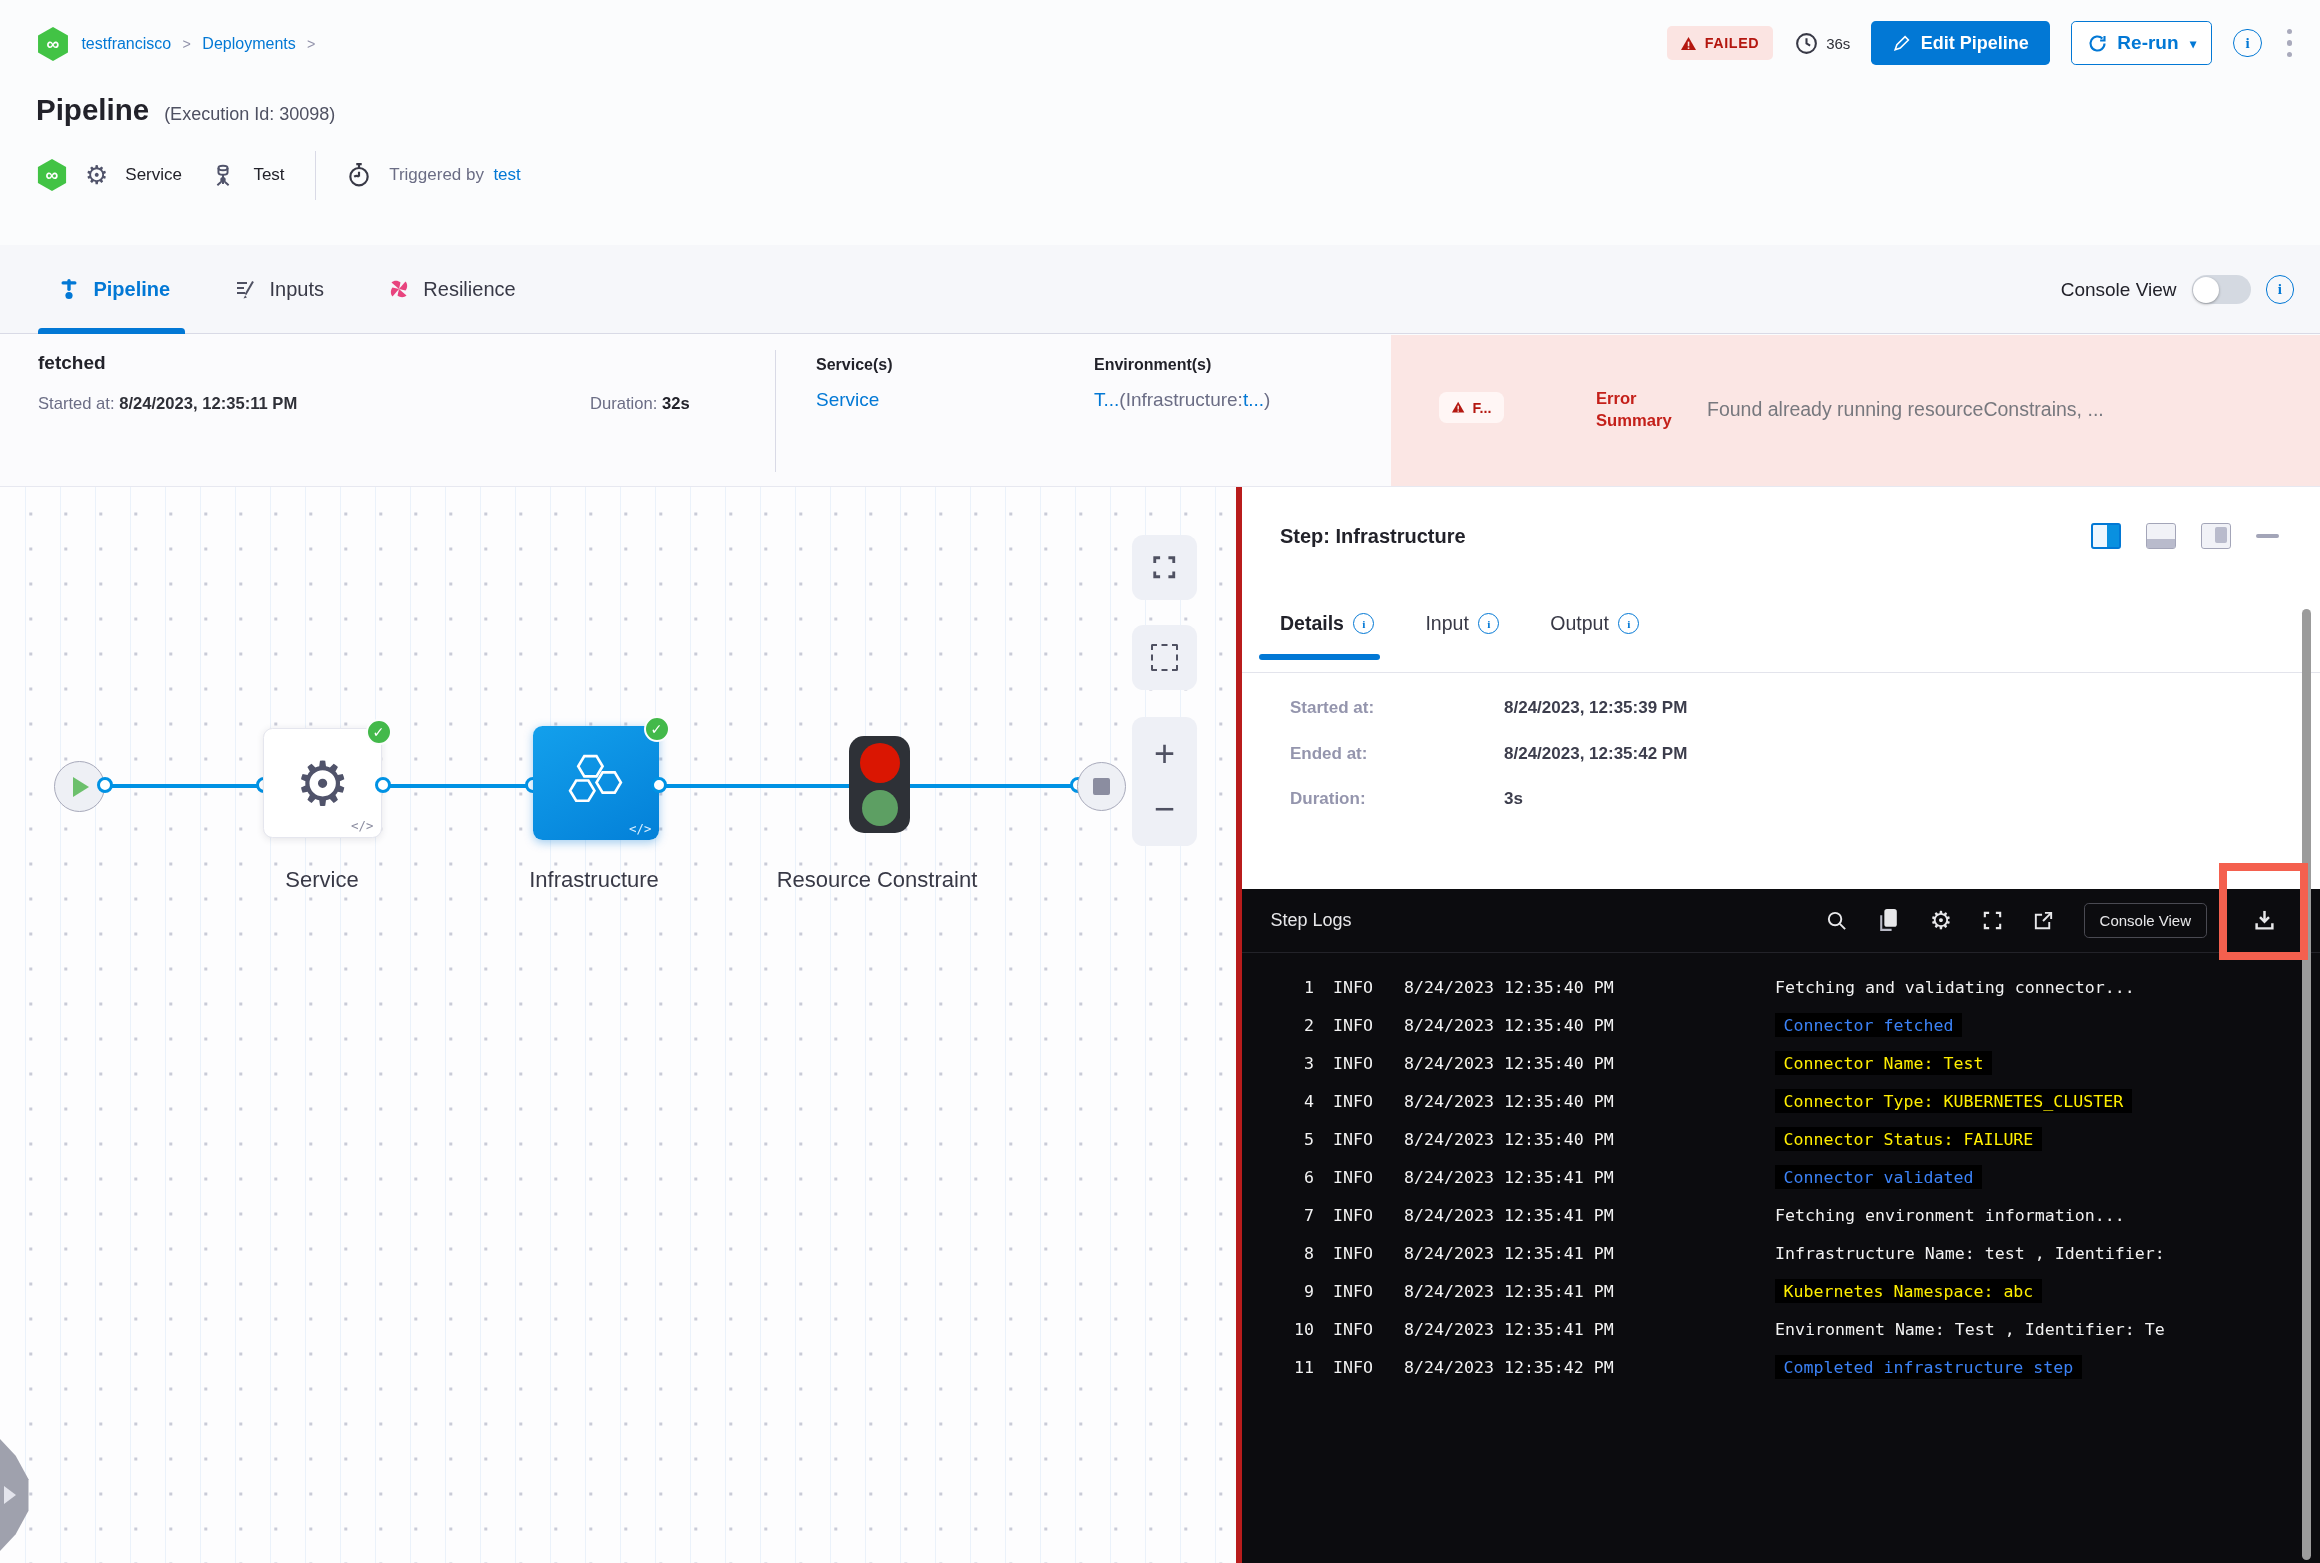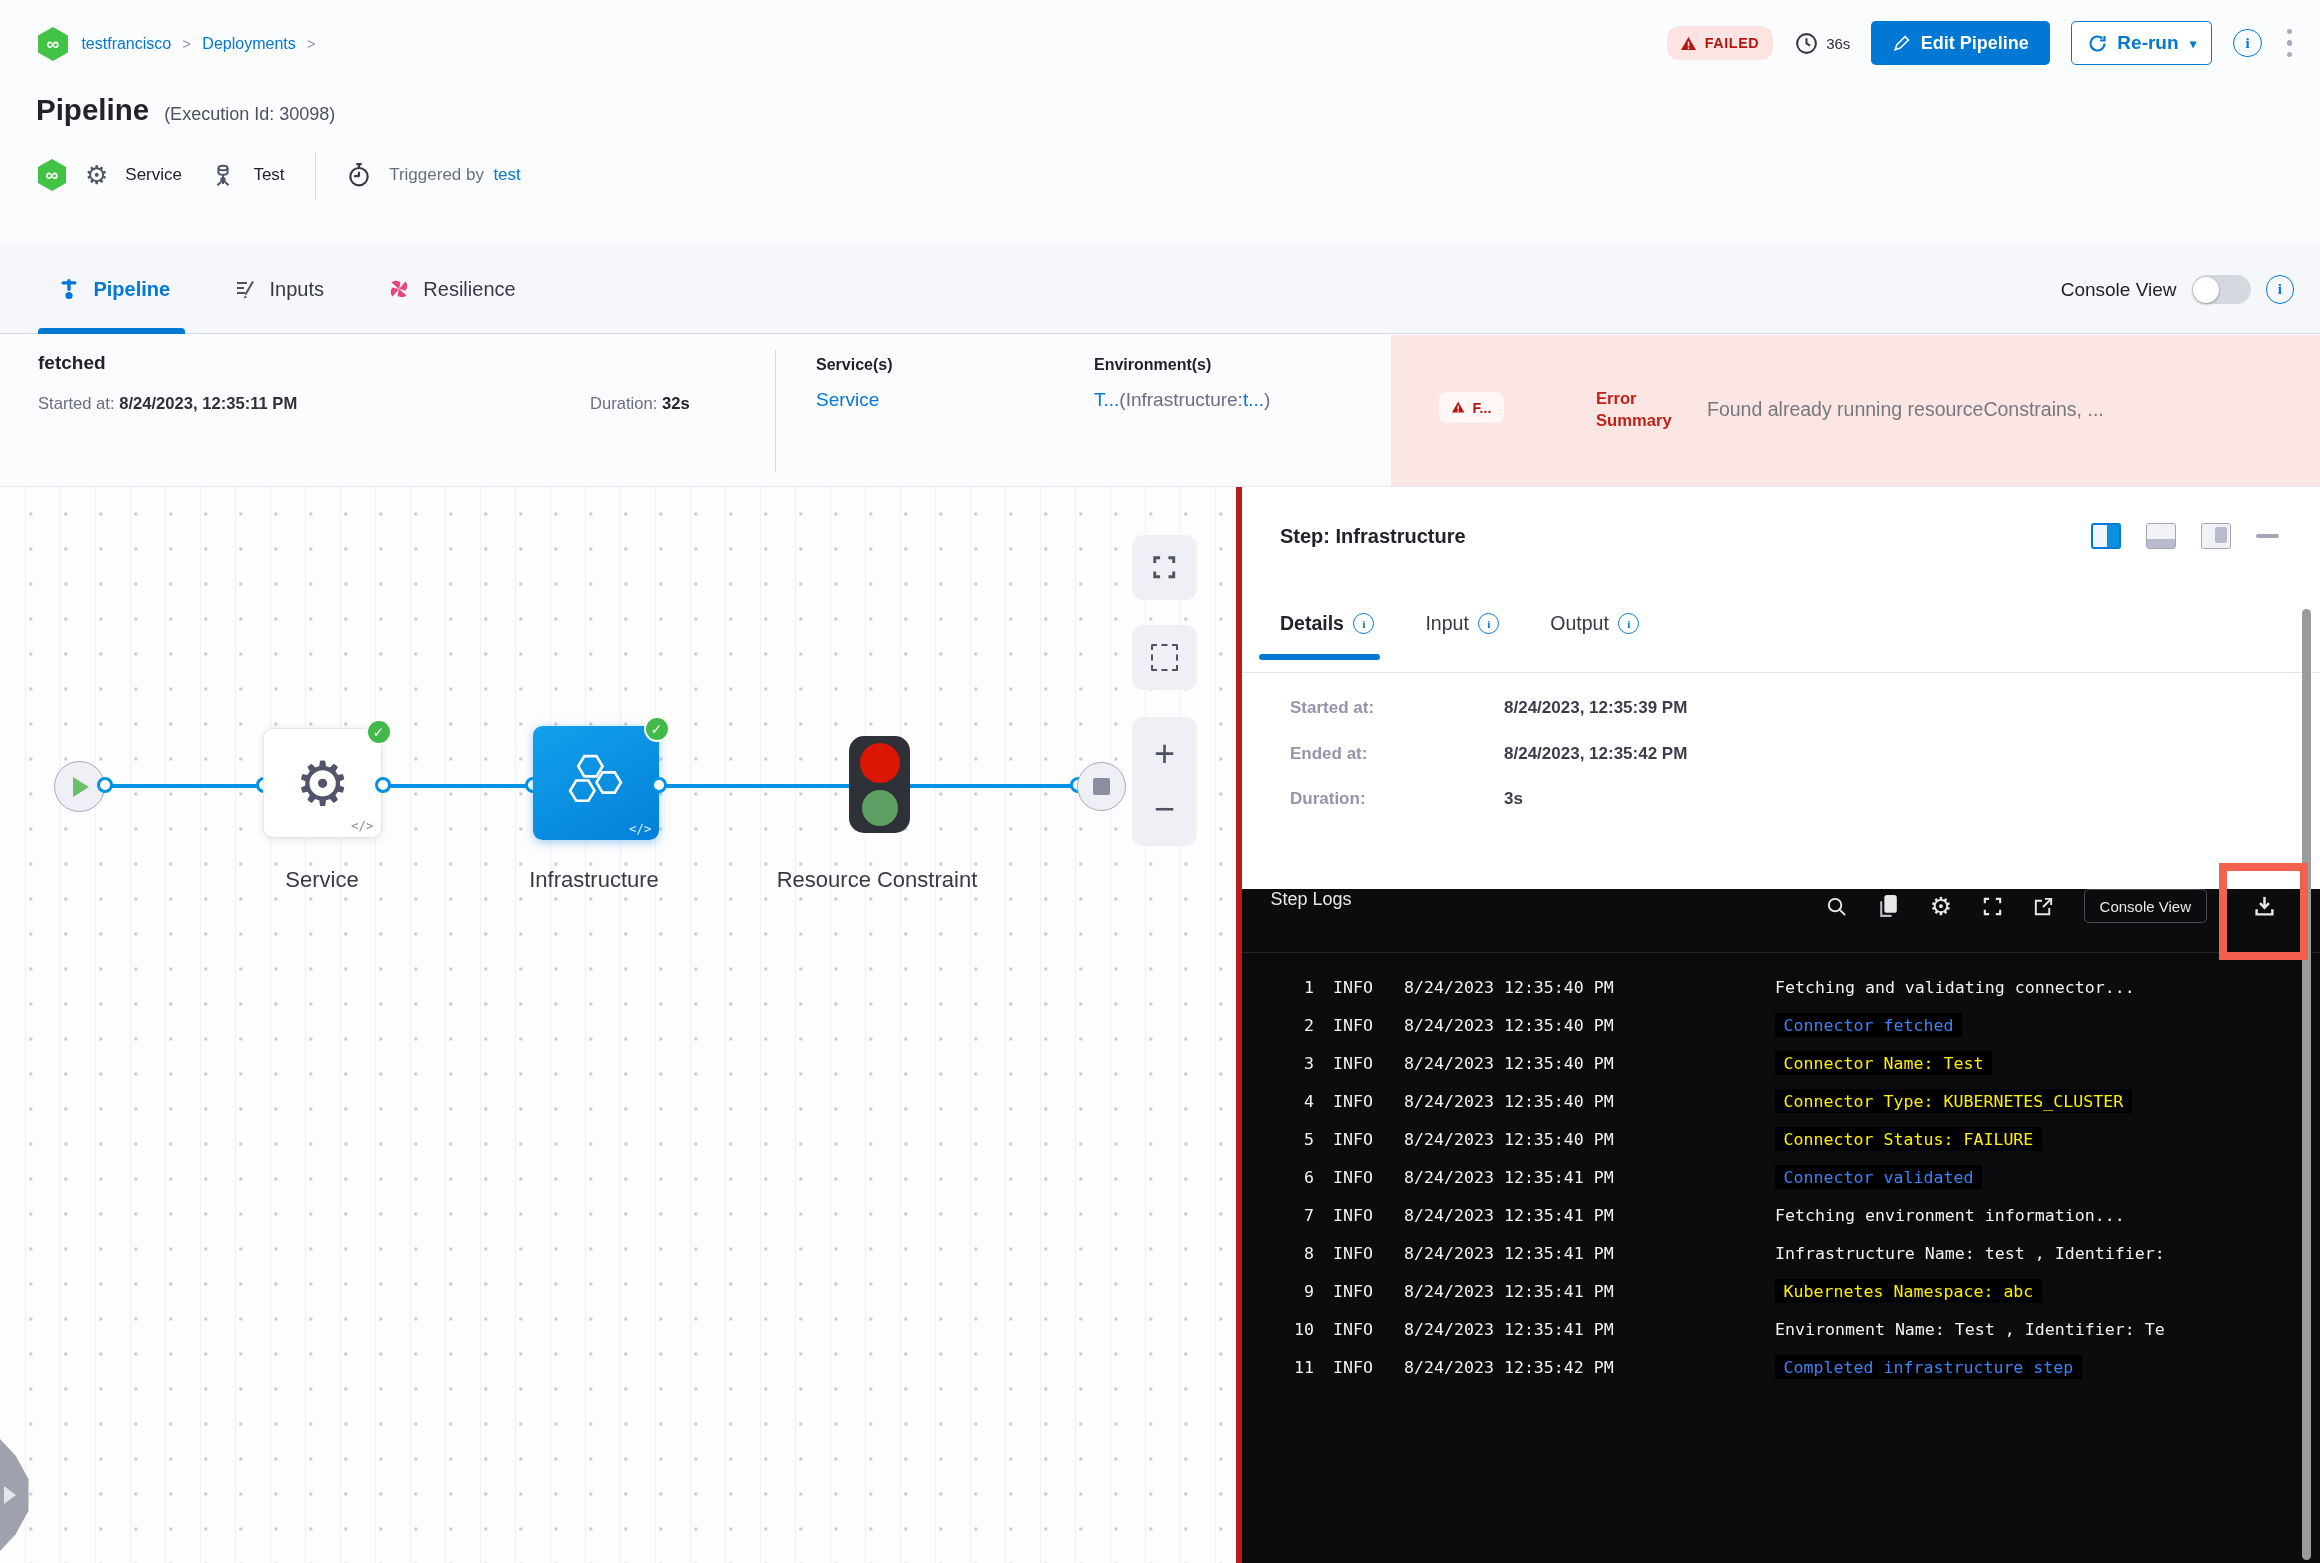--- a/index.html
+++ b/index.html
@@ -12,21 +12,21 @@
 
   
   .crumb-row{top:27px;left:36px;gap:11.4px;font-size:16px}
   .crumb-link{color:#0278d5;cursor:pointer}
   .crumb-sep{color:#9293ab;font-size:14.3px}
   .hex{width:34px;height:34px;background:#42c345;clip-path:polygon(50% 0,94% 25%,94% 75%,50% 100%,6% 75%,6% 25%);
        display:flex;align-items:center;justify-content:center;color:#fff;font-weight:bold;font-size:18px}
   .hex.sm{width:32px;height:32px}
   .header-actions{top:21px;right:25px;gap:21px}
   .badge-failed{background:#fbe4e2;color:#b41710;font-weight:bold;font-size:14.3px;letter-spacing:0.6px;
-       border-radius:12px;padding:8.6px 13.3px;display:flex;align-items:center;gap:7.6px}
+       border-radius:5px;padding:8.6px 13.3px;display:flex;align-items:center;gap:7.6px}
   .elapsed{gap:7.6px;font-size:15px;color:#2f3038}
   .btn-primary{background:#0278d5;color:#fff;border:none;height:44px;border-radius:4.8px;padding:0 21px;
        font-size:18px;font-weight:bold;display:flex;align-items:center;gap:9.5px;cursor:pointer}
   .btn-outline{background:#fff;color:#0278d5;border:1.4px solid #0278d5;height:44px;border-radius:4.8px;padding:0 15px;
        font-size:19px;font-weight:bold;display:flex;align-items:center;gap:9.5px;cursor:pointer}
   .caret{font-size:12.4px;margin-left:1.9px}
   .info-circ{width:28.5px;height:28.5px;border:1.9px solid #0278d5;border-radius:50%;color:#0278d5;
        display:flex;align-items:center;justify-content:center;font-size:15px;font-weight:bold;font-family:"Liberation Serif",serif}
   .info-circ.sm{width:21px;height:21px;border-width:1.6px;font-size:11.4px}
   .kebab{display:flex;flex-direction:column;gap:5.7px;padding:3.8px;cursor:pointer}
@@ -116,21 +116,21 @@
   .ptab.active{font-weight:bold;color:#22222a}
   .ptab.active::after{content:"";position:absolute;left:-21px;right:-5.7px;bottom:-9.5px;height:5.7px;background:#0278d5;border-radius:3.8px}
   .ptab-rule{left:0;right:0;top:185px;height:1px;background:#e3e4ec}
   .detail-row{left:48px;font-size:17px;display:flex}
   .detail-row .dl{width:214px;color:#9495ad;font-weight:bold}
   .detail-row .dv{color:#3c3d4c;font-weight:bold}
   .v-scrollbar{left:2302px;top:609px;width:8.6px;height:951px;background:#9b9b9b;border-radius:4.8px;cursor:pointer}
 
   
   .logs{position:absolute;left:0;right:0;top:402px;bottom:0;background:#0c0c0f}
-  .logs-header{height:64px;display:flex;align-items:flex-start;padding:0 28.5px;border-bottom:1px solid #232329;position:relative}
+  .logs-header{height:64px;display:flex;align-items:center;padding:0 28.5px;border-bottom:1px solid #232329;position:relative}
   .logs-title{color:#e8e8ea;font-size:18px}
   .logs-tools{margin-left:auto;display:flex;align-items:center;gap:28.5px}
   .ltool{cursor:pointer;display:flex;align-items:center;justify-content:center}
   .console-btn{border:1.4px solid #4a4a52;border-radius:4.8px;color:#e8e8ea;font-size:15px;padding:7.6px 15px;cursor:pointer;background:transparent}
   .dl-slot{width:57px;display:flex;justify-content:center}
   .red-box{position:absolute;right:13.3px;top:-26px;width:89px;height:97px;border:8.6px solid #f4604e;z-index:6;pointer-events:none}
   .log-lines{padding-top:15px}
   .log-row{display:flex;align-items:center;height:38px;padding-left:27px;font-family:"DejaVu Sans Mono",monospace;
        font-size:16.6px;color:#f2f2f2;white-space:nowrap}
   .log-row .ln{width:45px;text-align:right;flex:none}

